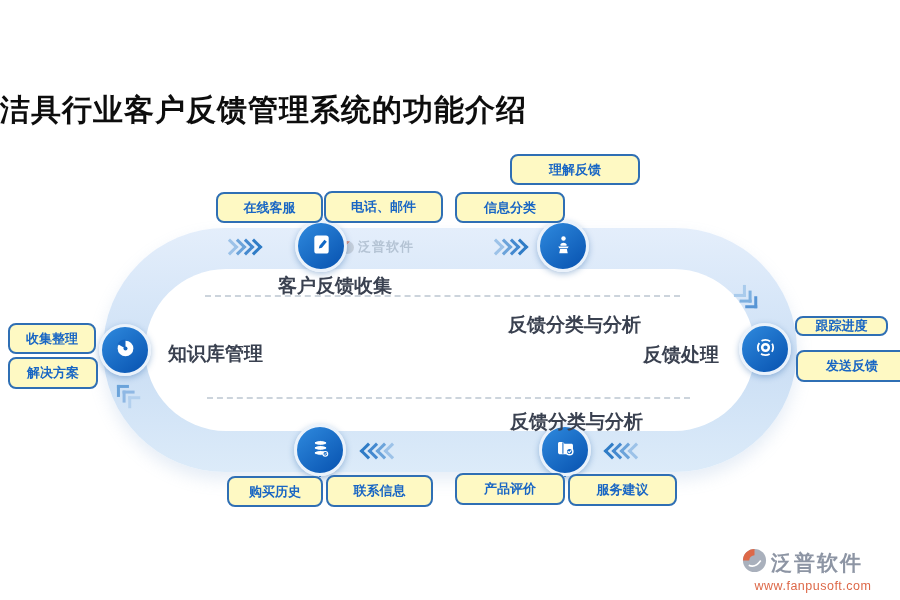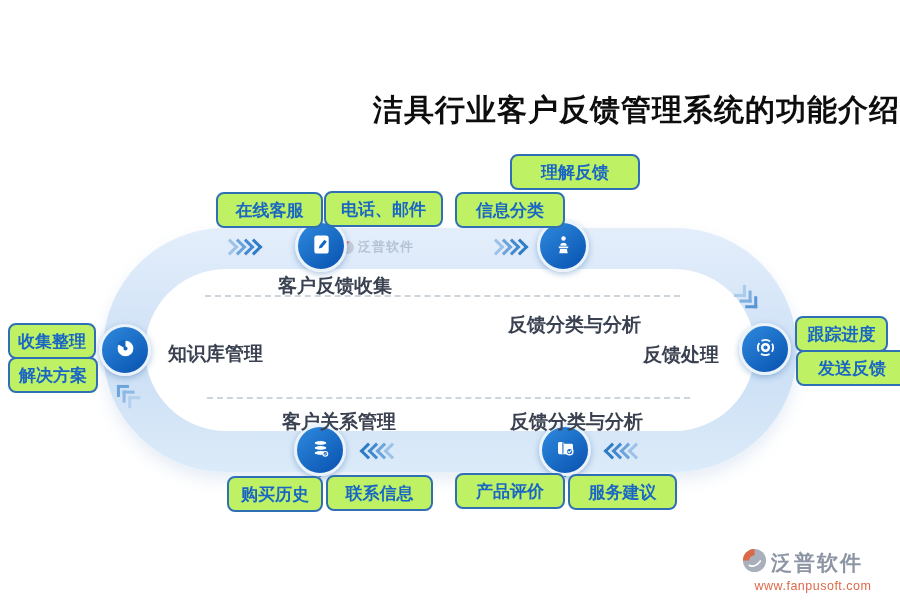--- a/index.html
+++ b/index.html
@@ -1,29 +1,29 @@
 <!DOCTYPE html>
 <html><head>
 <meta charset="utf-8">
 <style>
   html,body{margin:0;padding:0;background:#fff;}
   #canvas{position:relative;width:900px;height:600px;background:#fff;overflow:hidden;
           font-family:"Liberation Sans",sans-serif;}
-  .title{position:absolute;left:0;top:90px;width:900px;text-align:right;
+  .title{position:absolute;left:0;top:90px;width:900px;text-align:left;
          font-size:30px;font-weight:700;color:#0d0d0d;letter-spacing:1px;}
   
   .track-outer{position:absolute;left:103px;top:228px;width:694px;height:244px;border-radius:122px;
     background:linear-gradient(180deg,#e4eefb 0%,#d3e4f7 40%,#cde0f5 60%,#dcebf9 100%);
     box-shadow:0 8px 16px rgba(140,175,215,.22);}
   .track-inner{position:absolute;left:42px;top:41px;width:610px;height:162px;border-radius:81px;background:#fff;}
   .dash-line{position:absolute;border-top:2px dashed #ccd4dc;height:0;}
   
-  .pill{position:absolute;box-sizing:border-box;background:#bef264;border:2px solid #2f6fb4;border-radius:8px;
-        color:#1966c4;font-size:17px;font-weight:700;display:flex;align-items:center;justify-content:center;
-        white-space:nowrap;padding:16px 4px;}
+  .pill{position:absolute;box-sizing:border-box;background:#fef9c3;border:2px solid #2f6fb4;border-radius:8px;
+        color:#1966c4;font-size:13px;font-weight:700;display:flex;align-items:center;justify-content:center;
+        white-space:nowrap;padding:8px 4px;}
   
   .stage-label{position:absolute;color:#3a4150;font-size:19px;font-weight:600;white-space:nowrap;}
   
   .node{position:absolute;width:46px;height:46px;border-radius:50%;
         background:linear-gradient(140deg,#2f8ade 0%,#0d5ab6 85%);
         border:3px solid #eaf2fb;box-shadow:0 2px 6px rgba(21,86,160,.35);
         display:flex;align-items:center;justify-content:center;}
   .connector{position:absolute;width:2px;background:#4a8bd1;}
   
   .chevrons{position:absolute;display:flex;align-items:center;}
@@ -154,21 +154,20 @@
         <path d="M12 12 L12 2.6 A9.4 9.4 0 0 0 3.8 7.2 Z" fill="#1565c0"></path>
         <circle cx="12" cy="12" r="2.1" fill="#1565c0"></circle>
       </svg>
     </span>
   </div>
 
   <div class="stage-label" style="left:278px;top:273px;font-size:19px;">客户反馈收集</div>
   <div class="stage-label" style="left:508px;top:276px;font-size:19px;margin-top:36px;">反馈分类与分析</div>
   <div class="stage-label" style="left:643px;top:342px;font-family:Liberation Serif, serif;">反馈处理</div>
   <div class="stage-label" style="left:510px;top:409px;">反馈分类与分析</div>
-  <div class="stage-label" style="left:282px;top:409px;">客户关系管理</div>
   <div class="stage-label" style="left:168px;top:341px;">知识库管理</div>
 
   <div class="pill" style="left:216px;top:192px;width:107px;height:31px;">在线客服</div>
   <div class="pill" style="left:324px;top:191px;width:119px;height:32px;">电话、邮件</div>
   <div class="pill" style="left:510px;top:154px;width:130px;height:31px;">理解反馈</div>
   <div class="pill" style="left:455px;top:192px;width:110px;height:31px;">信息分类</div>
   <div class="pill" style="left:795px;top:316px;width:93px;height:16px;font-family:Liberation Serif, serif;">跟踪进度</div>
   <div class="pill" style="left:796px;top:350px;width:112px;height:32px;">发送反馈</div>
   <div class="pill" style="left:455px;top:473px;width:110px;height:32px;">产品评价</div>
   <div class="pill" style="left:568px;top:474px;width:109px;height:32px;">服务建议</div>

